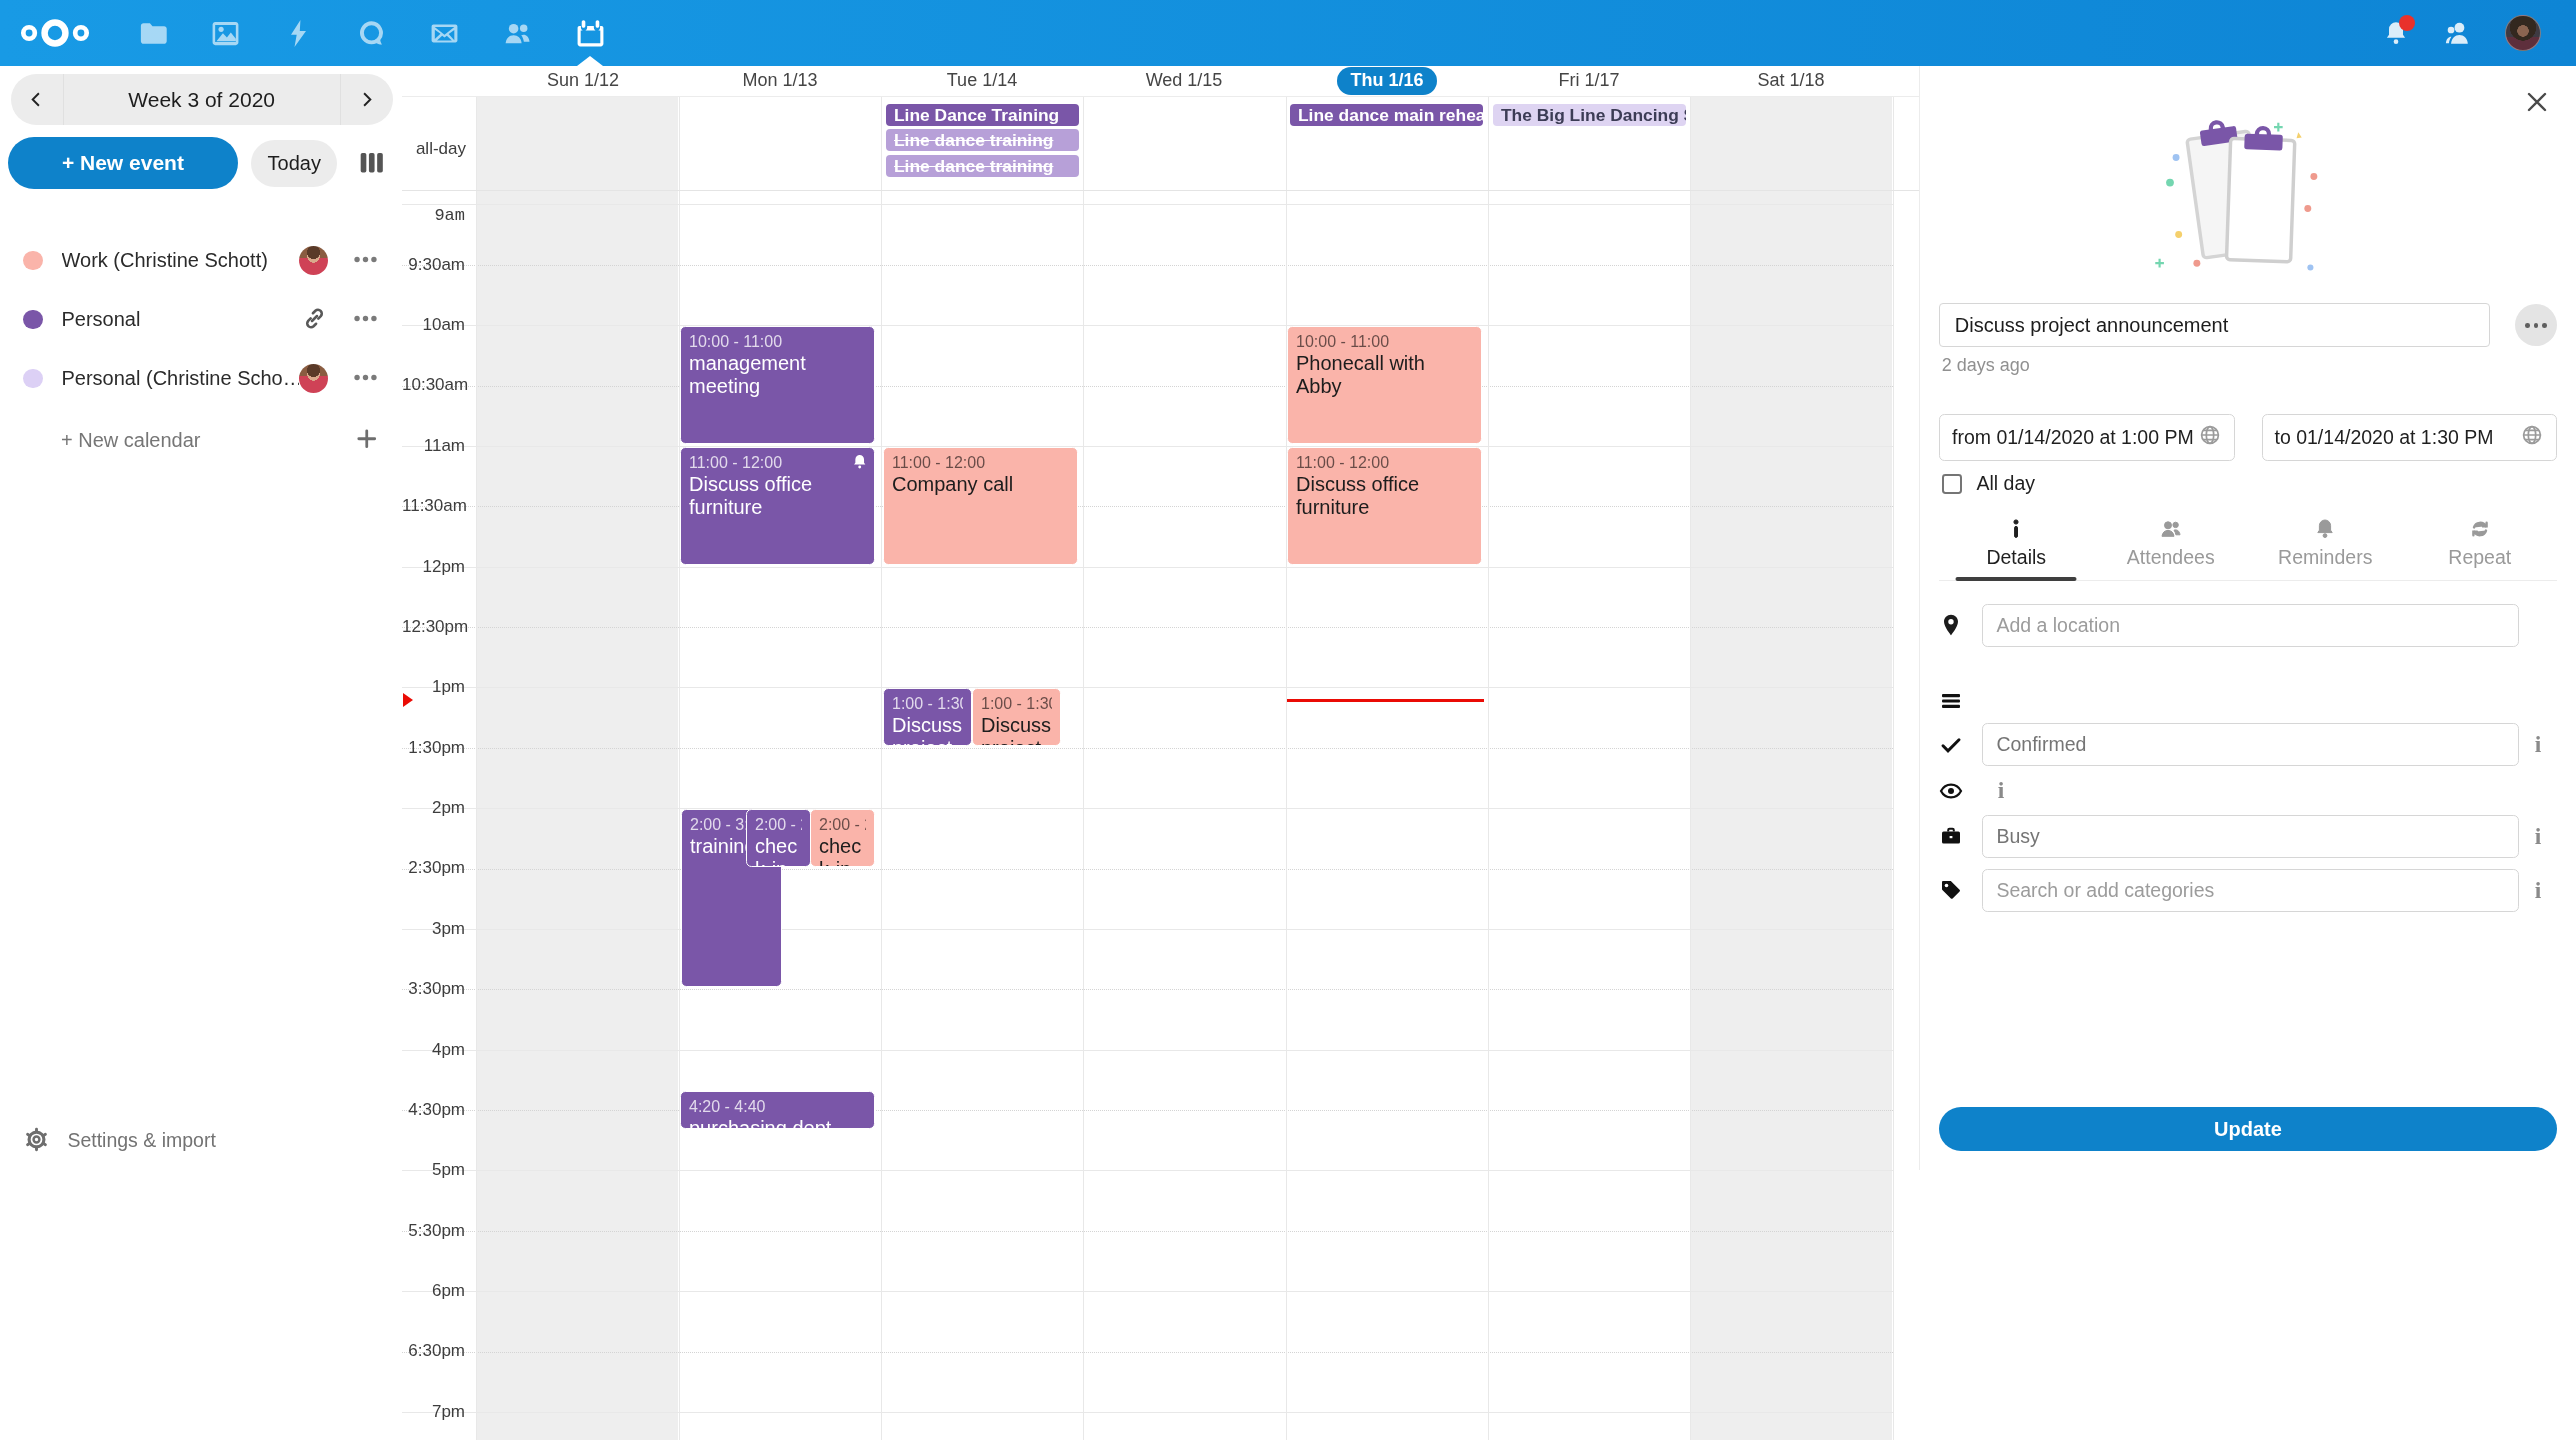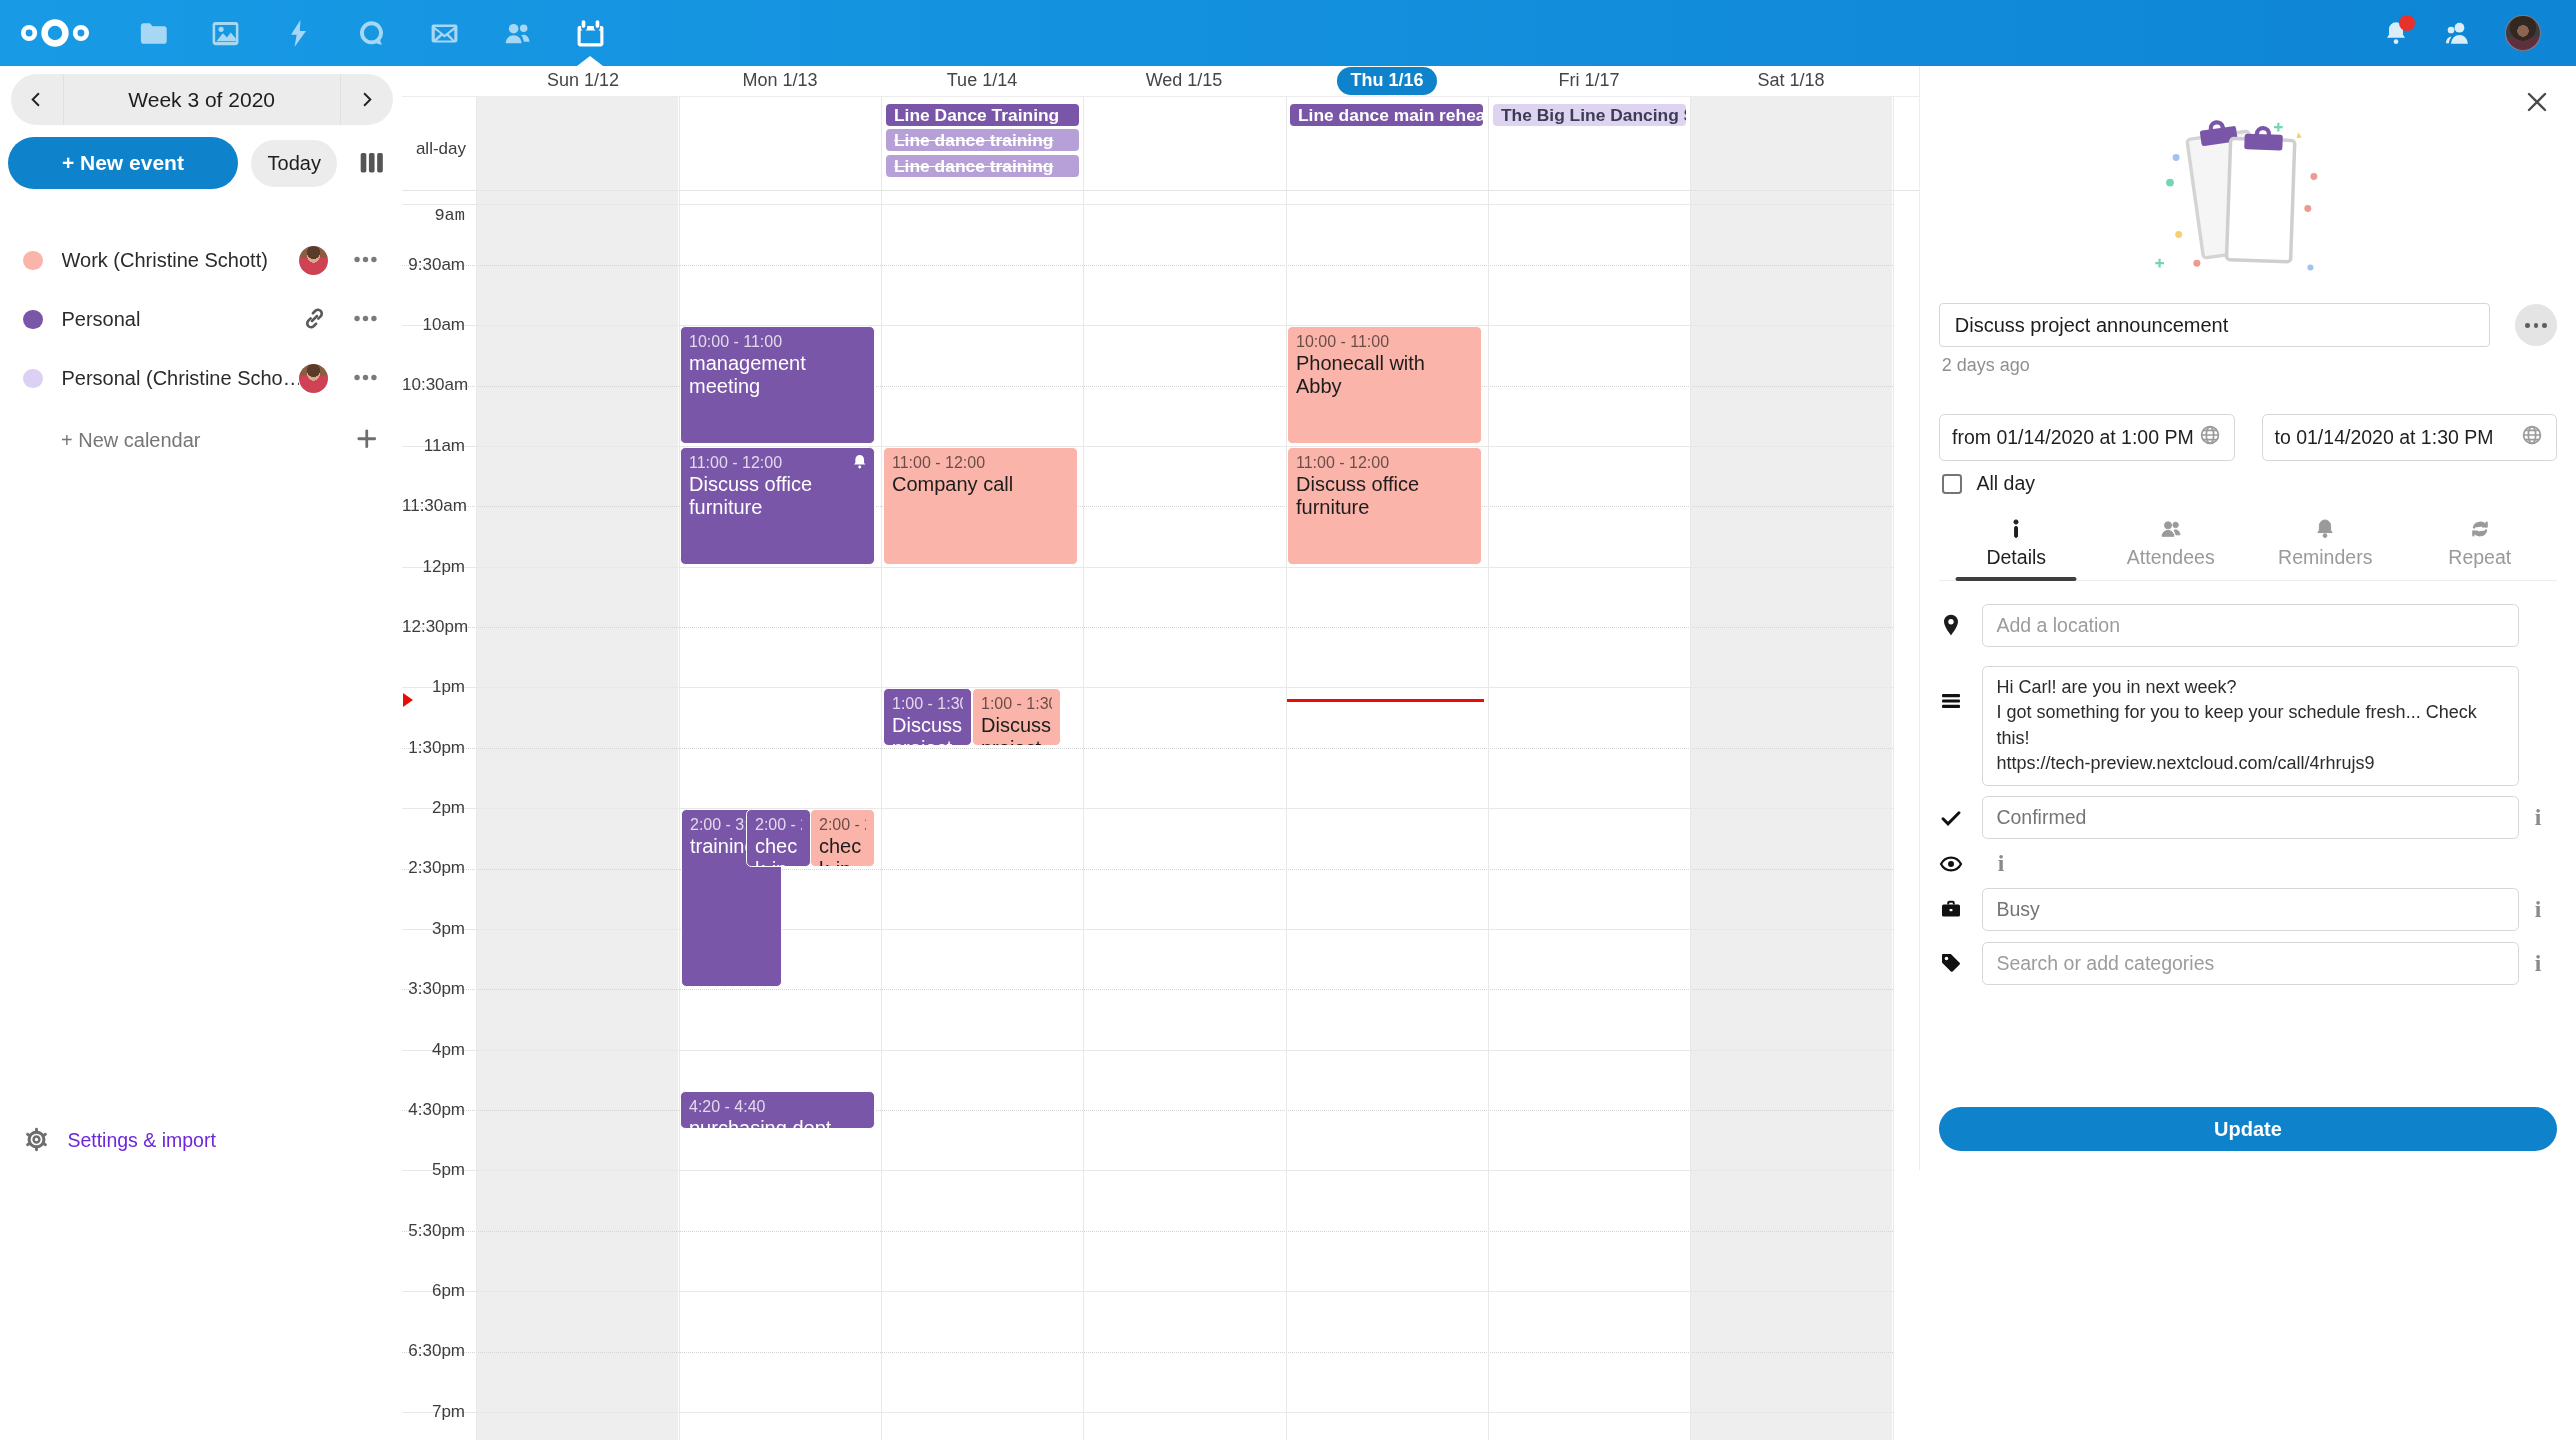--- a/index.html
+++ b/index.html
@@ -63,21 +63,21 @@
   .mini-avatar { width:29.5px; height:29.5px; border-radius:50%;
     background:
       radial-gradient(circle at 50% 22%, #5a3a28 0 24%, transparent 25%),
       radial-gradient(circle at 50% 36%, #d9a98c 0 26%, transparent 27%),
       linear-gradient(180deg,#8a5c41 0 40%, #cf4256 40%); }
   .new-cal { height:59px; display:flex; align-items:center; padding:0 23px; cursor:pointer;
     margin-top:2.7px; }
   .new-cal-label { margin-left:38px; font-size:20px; color:#767676; flex:1; }
   .settings-row { position:absolute; bottom:0; left:0; right:0; height:59px; display:flex;
     align-items:center; padding-left:23px; cursor:pointer; gap:17.4px; }
-  .settings-row span.lbl { font-size:19.5px; color:#6d28d9; }
+  .settings-row span.lbl { font-size:19.5px; color:#737373; }
 
   
   .day-header { height:31px; position:relative; border-bottom:1.3px solid #ececec; }
   .dh-cell { position:absolute; top:0; height:29.5px; display:flex; align-items:center;
     justify-content:center; font-size:18px; color:#454545; }
   .today-pill { background:#0e82ca; color:#fff; font-weight:bold; border-radius:670px;
     padding:3.4px 13.4px; }
   .allday { height:94px; position:relative; border-bottom:1.3px solid #e4e4e4; overflow:hidden; }
   .allday-label, .time-label { position:absolute; font-size:17px; color:#3d3d3d; }
   .allday-label { left:0; width:64px; text-align:right; top:42px; }
@@ -552,25 +552,20 @@
       </div>
 
       <div class="frow" style="margin-top:19px; align-items:flex-start;">
         <span class="ficon" style="padding-top:23px;">
           <svg viewBox="0 0 24 24" fill="#111">
               <rect x="3" y="5" width="18" height="3.2" rx="1"></rect>
               <rect x="3" y="10.4" width="18" height="3.2" rx="1"></rect>
               <rect x="3" y="15.8" width="18" height="3.2" rx="1"></rect>
             </svg>
           </span>
-        <div class="desc-box" id="desc-box">
-            <div>Hi Carl! are you in next week?</div>
-            <div>I got something for you to keep your schedule fresh... Check this!</div>
-            <div>https://tech-preview.nextcloud.com/call/4rhrujs9</div>
-          </div>
         <span class="info-i" style="visibility:hidden">i</span>
       </div>
 
       <div class="frow">
         <span class="ficon">
           <svg viewBox="0 0 24 24" fill="none" stroke="#111" stroke-width="3" stroke-linecap="round">
               <path d="M4 12.8l5 5L20 6.8"></path>
             </svg>
           </span>
         <div class="select-like">Confirmed</div>

